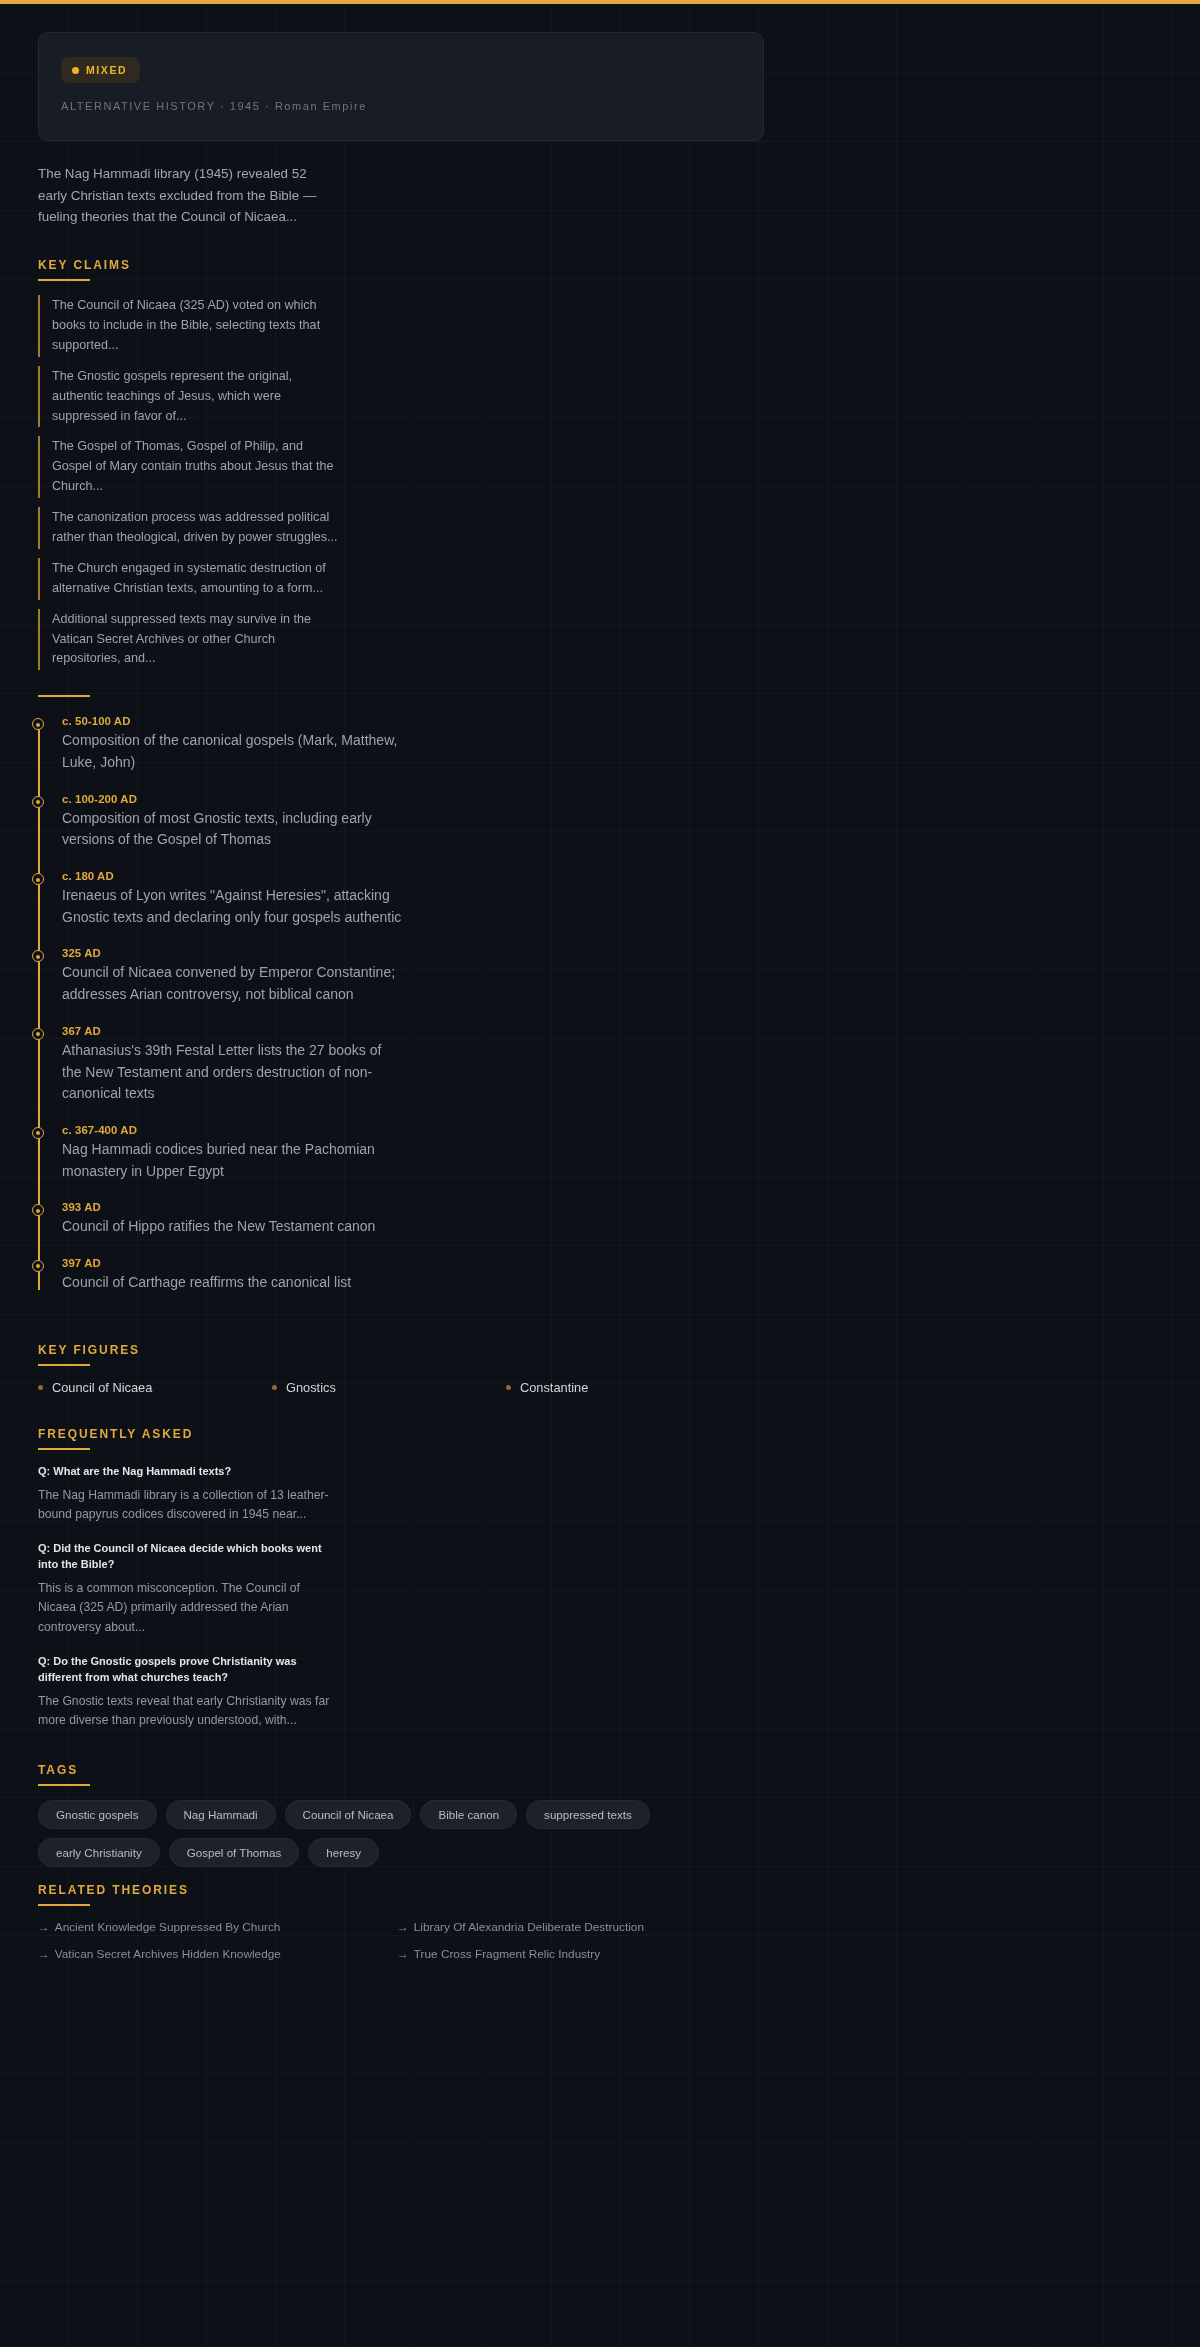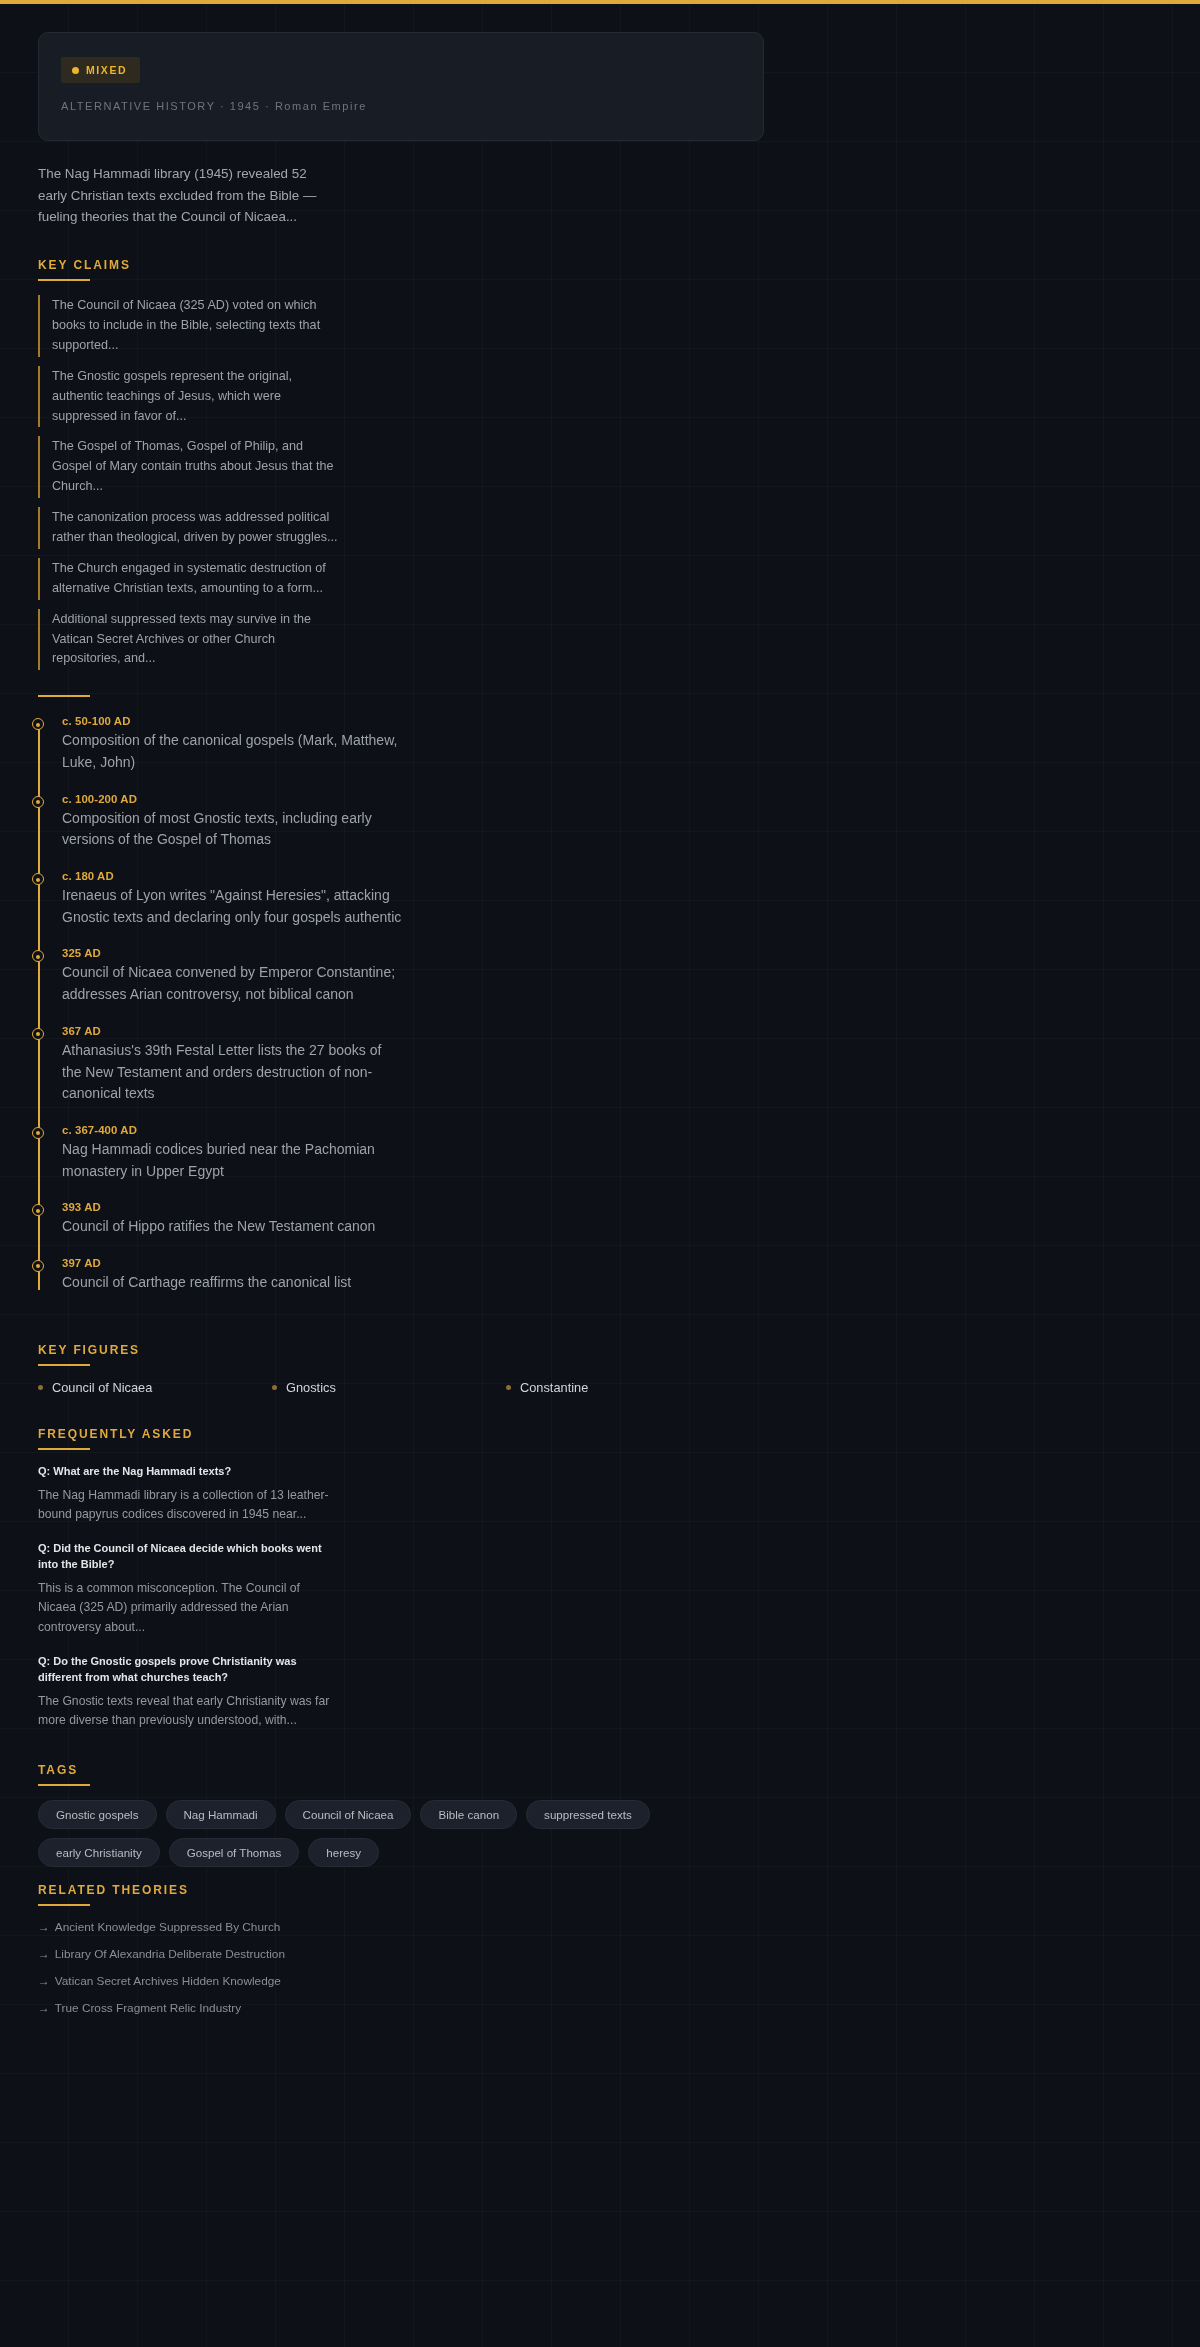--- a/index.html
+++ b/index.html
@@ -44,21 +44,21 @@
     border: 1px solid #242935;
     border-radius: 10px;
     padding: 24px 22px 28px 22px;
   }
 
   .badge {
     display: inline-flex;
     align-items: center;
     gap: 7px;
     background: #2e2a20;
-    border-radius: 2px;
+    border-radius: 8px;
     padding: 7px 13px 7px 11px;
   }
   .badge-dot {
     width: 7px; height: 7px;
     border-radius: 50%;
     background: #f0b429;
     display: inline-block;
   }
   .badge-label {
     font-size: 10.5px;
@@ -226,21 +226,20 @@
     font-size: 11.6px;
     color: #b9bcc3;
     white-space: nowrap;
   }
 
   
   .related {
     display: flex;
     flex-wrap: wrap;
     width: 726px;
-    flex-direction: column;
   }
   .related-link {
     width: 359px;
     font-size: 11.8px;
     color: #8a8e96;
     margin-bottom: 13px;
     white-space: nowrap;
   }
   .related-link .arrow { margin-right: 5px; }
 

